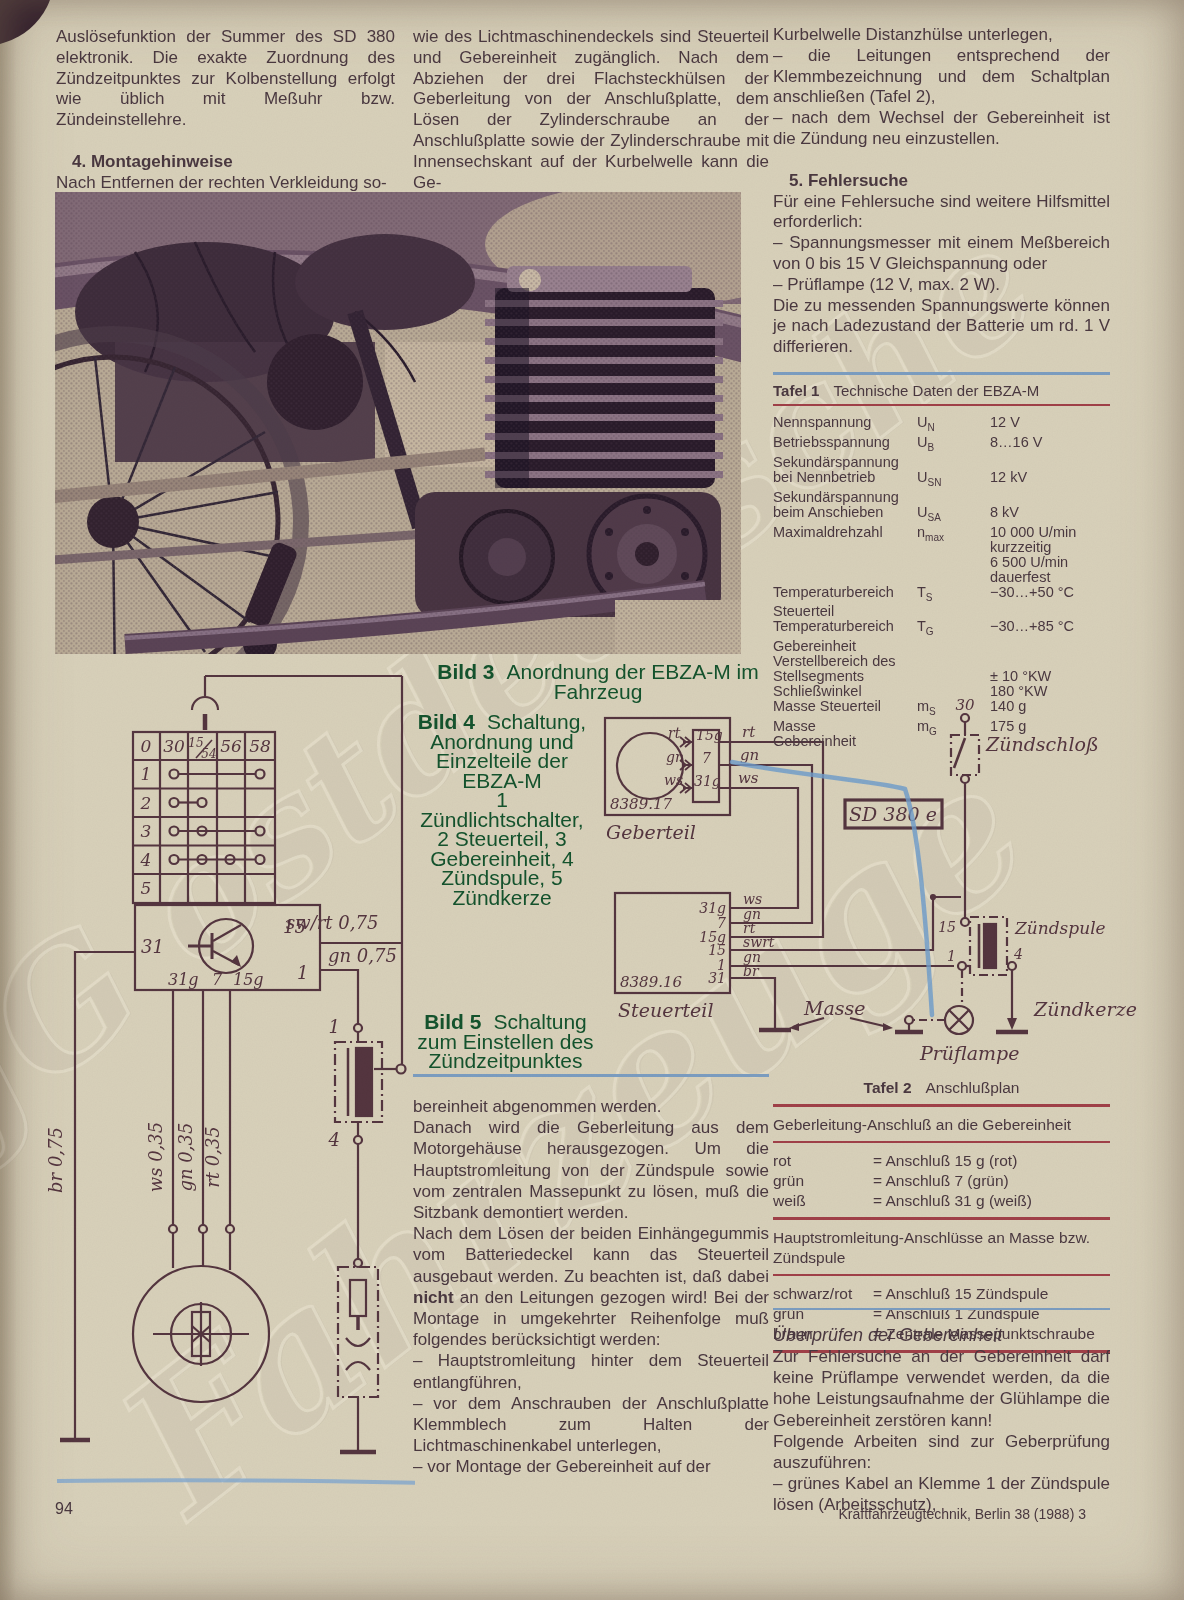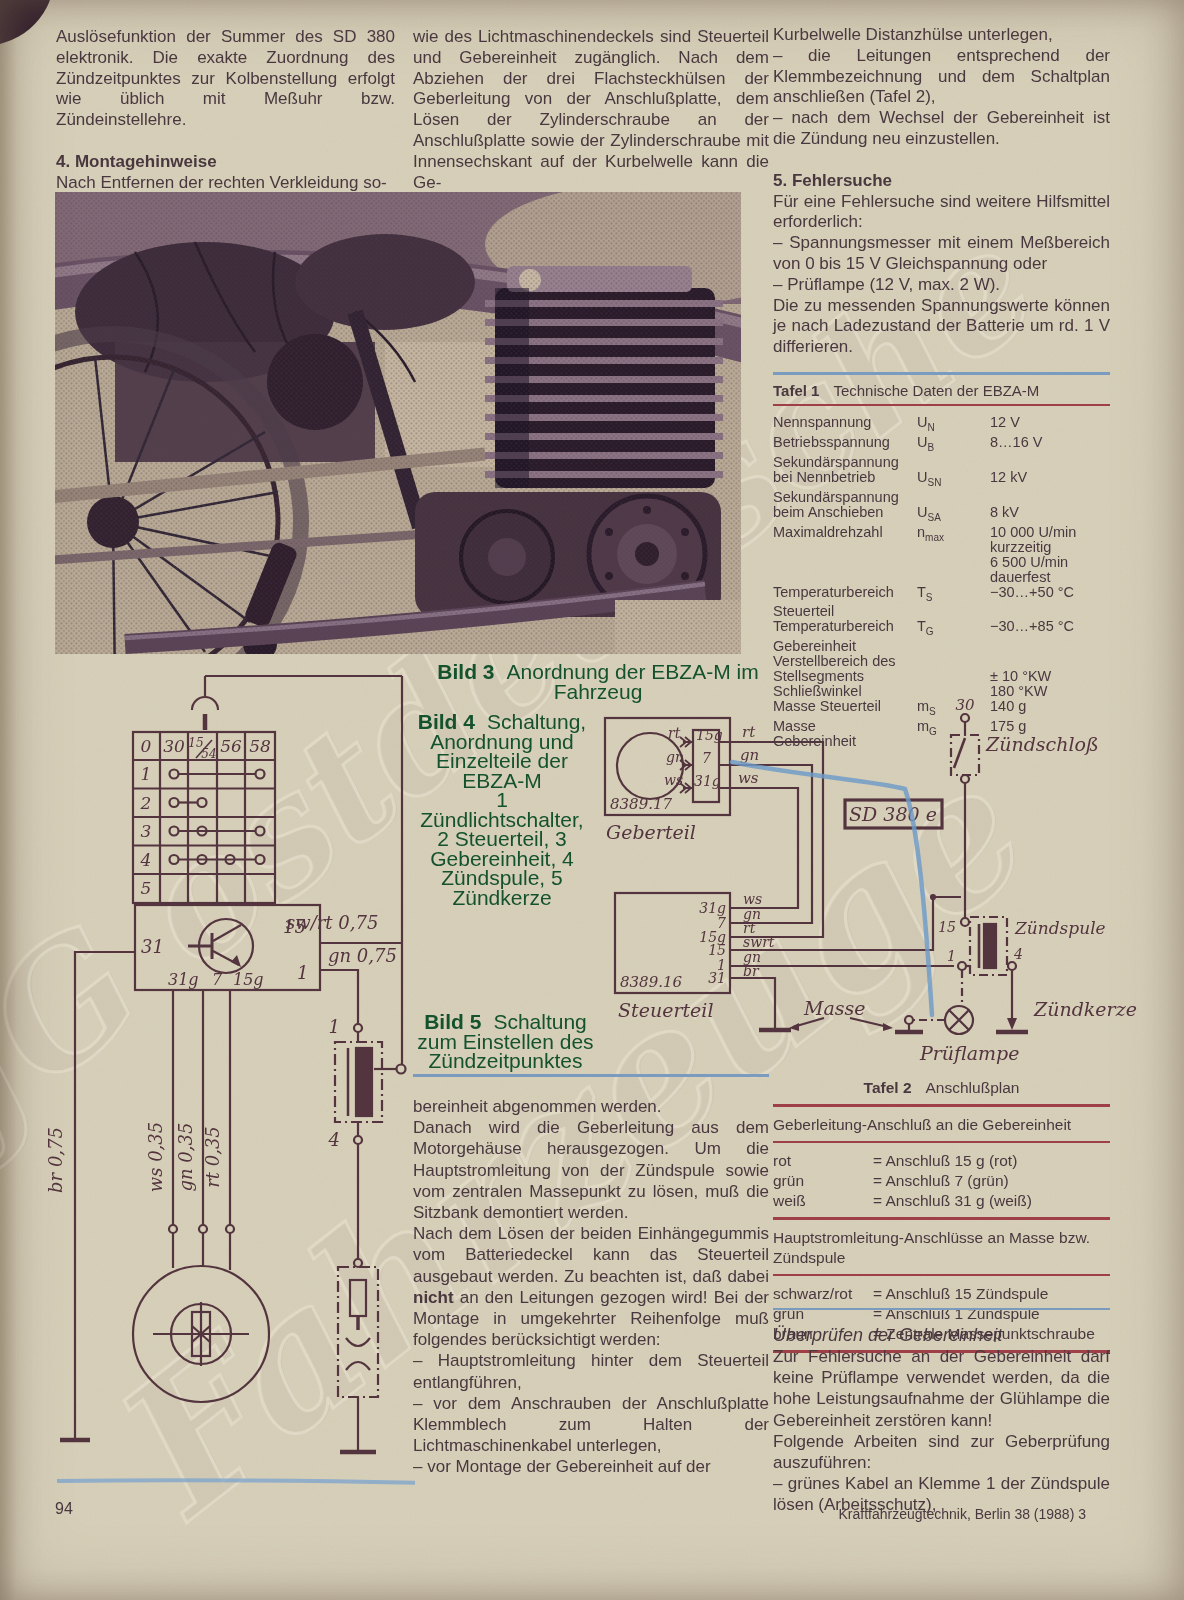--- a/index.html
+++ b/index.html
@@ -7,21 +7,21 @@
          background:#d8d1ba;font-family:"Liberation Sans",sans-serif;color:#4a3840;}
   #stage::after{content:"";position:absolute;inset:0;pointer-events:none;
          box-shadow:inset 0 0 70px rgba(110,90,75,.28), inset -10px 0 30px rgba(100,80,70,.22), inset 14px 0 26px rgba(120,105,85,.25);}
   .edgeL{position:absolute;left:0;top:0;width:16px;height:1600px;
          background:linear-gradient(90deg,#bdb49c,rgba(216,209,186,0));}
   .curl{position:absolute;left:-26px;top:-34px;width:90px;height:70px;background:#33202d;
         border-radius:0 0 70px 0;transform:rotate(-18deg);}
   .txt{position:absolute;text-align:justify;font-size:17px;line-height:20.8px;}
   .par{margin:0 0 0 0;}
   .h{font-weight:bold;}
-  .mt{margin-top:21px;}
+  .mt{margin-top:21px;margin-left:16px;}
   .tight{line-height:21.2px;}
   .cap{position:absolute;font-size:21px;line-height:19.5px;color:#14532d;text-align:center;}
   .cap b{font-weight:bold;margin-right:12px;}
   .rule{position:absolute;height:2.5px;}
   .blue{background:#7b9dc1;}
   
   #tafel1{position:absolute;left:773px;top:372px;width:337px;font-size:14.5px;line-height:15px;}
   #tafel1 .tb-blue{height:2.5px;background:#7b9dc1;margin-bottom:8px;}
   #tafel1 .tb-red{height:2.5px;background:#a04048;margin-top:6px;margin-bottom:9px;}
   #tafel1 .title{font-size:15px;}

